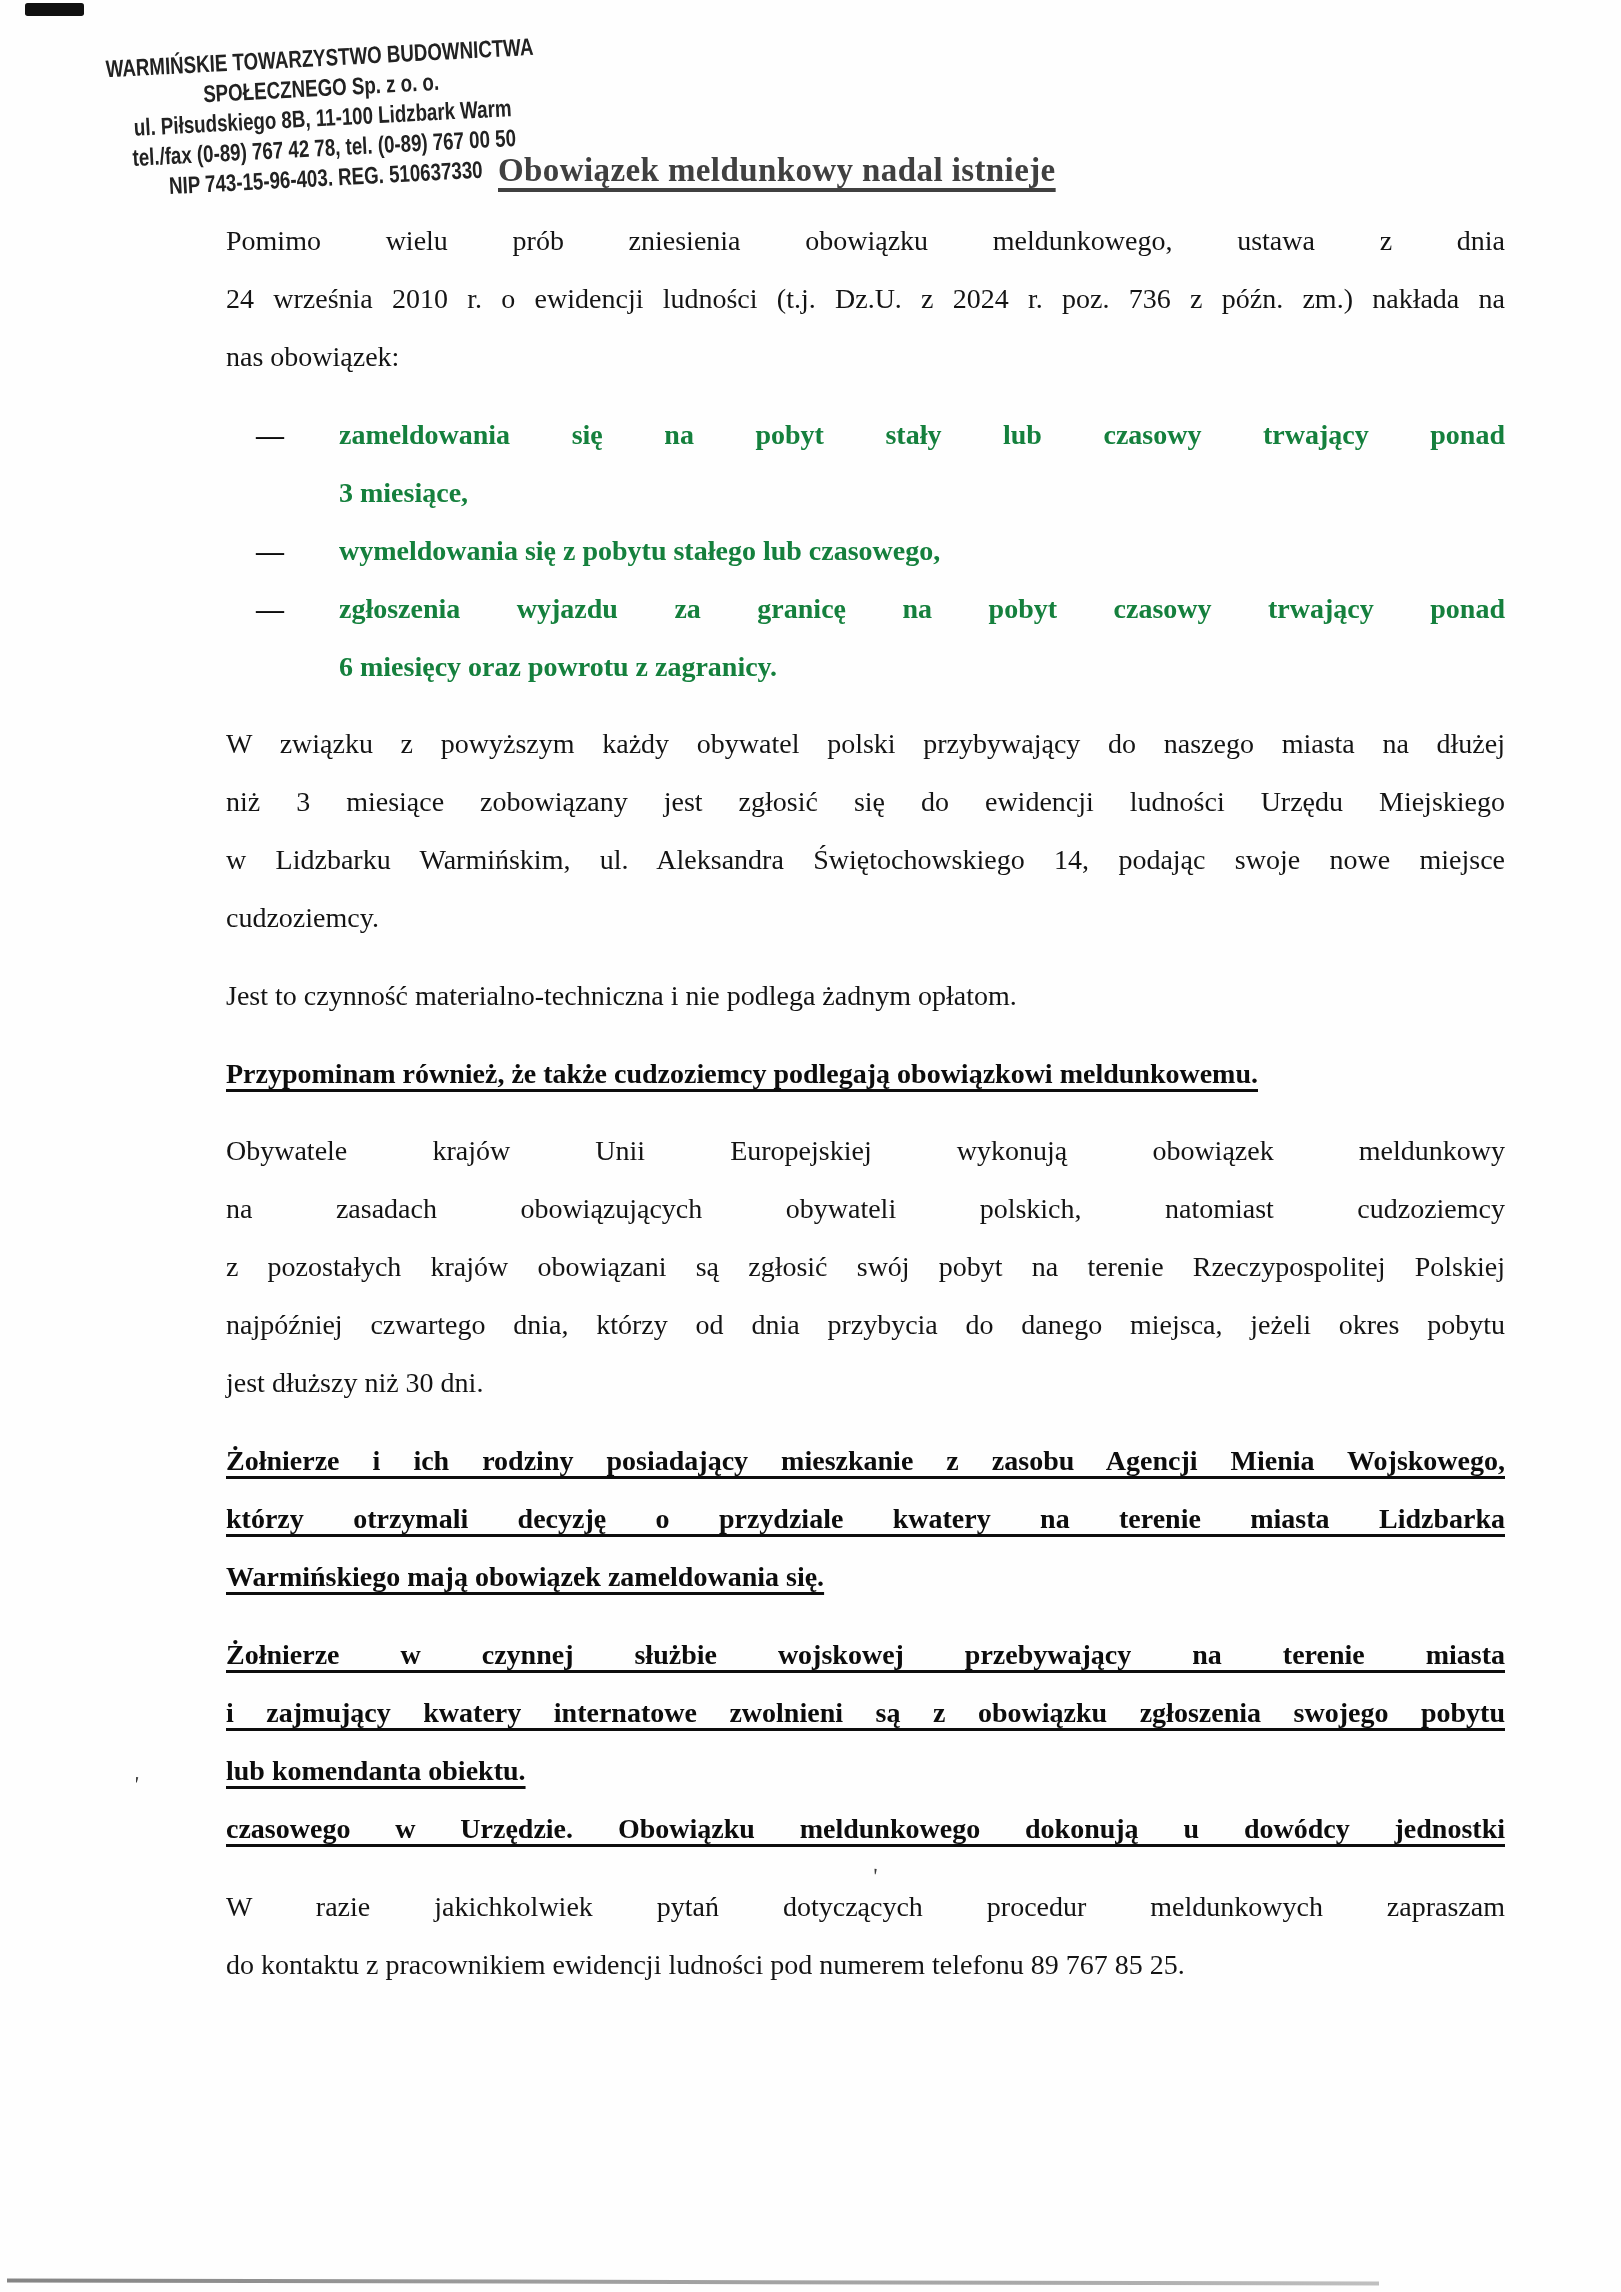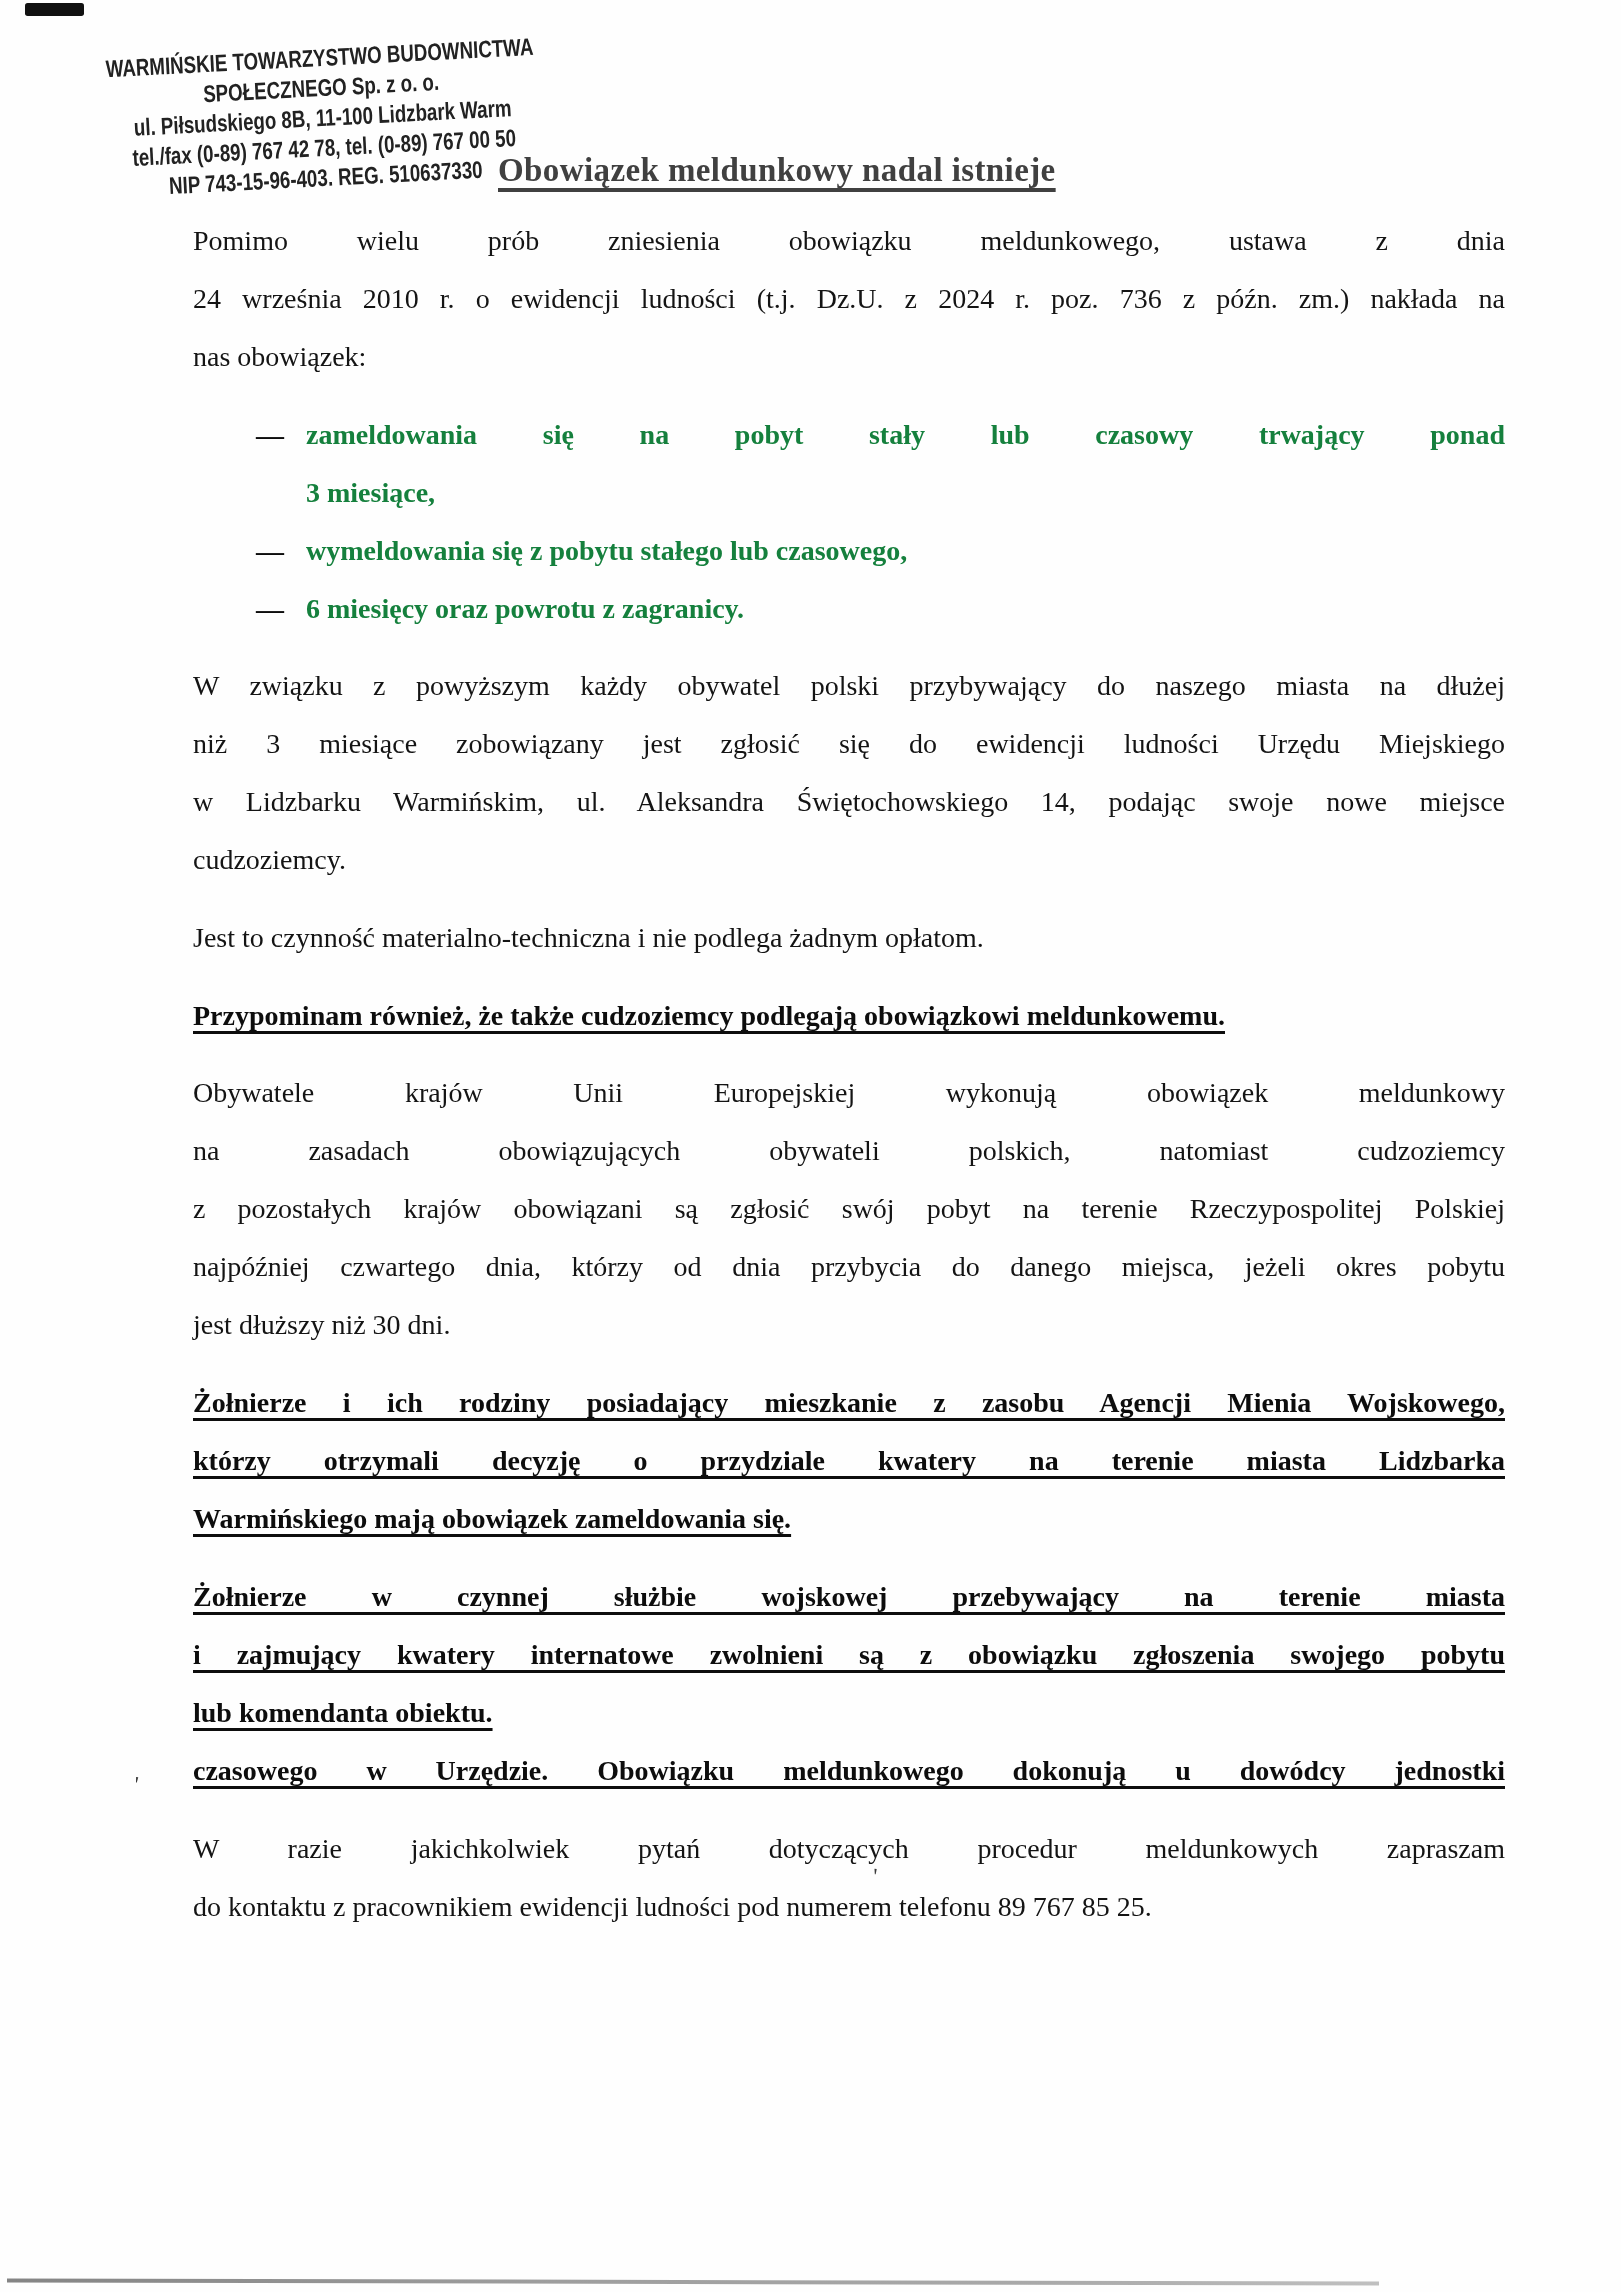--- a/index.html
+++ b/index.html
@@ -49,20 +49,21 @@
   
   .doc-body{
     position:absolute;left:193px;top:212px;width:1312px;
     font-size:28px;
   }
   .block{margin:0 0 19.7px 0;}
   .line{
     height:58px;line-height:58px;
     white-space:normal;
     overflow:visible;
+    margin-left:33px;
   }
   .line.j{text-align:justify;text-align-last:justify;}
   .heading .line,
   .para-bold-underline .line{
     font-weight:bold;color:#0d0d0d;
     text-decoration:underline;
     text-decoration-thickness:2.7px;
     text-underline-offset:6.3px;
   }
   .bullets{margin-bottom:19.7px;}
@@ -124,20 +125,21 @@
         </div>
         <div class="bullet-item">
           <div class="dash">—</div>
           <div class="btext">
             <div class="line">wymeldowania się z pobytu stałego lub czasowego,</div>
           </div>
         </div>
         <div class="bullet-item">
           <div class="dash">—</div>
           <div class="btext">
+            <div class="line j">zgłoszenia wyjazdu za granicę na pobyt czasowy trwający ponad</div>
             <div class="line">6 miesięcy oraz powrotu z zagranicy.</div>
           </div>
         </div>
       </div>
       <div class="block para">
         <div class="line j">W związku z powyższym każdy obywatel polski przybywający do naszego miasta na dłużej</div>
         <div class="line j">niż 3 miesiące zobowiązany jest zgłosić się do ewidencji ludności Urzędu Miejskiego</div>
         <div class="line j">w Lidzbarku Warmińskim, ul. Aleksandra Świętochowskiego 14, podając swoje nowe miejsce</div>
         <div class="line">cudzoziemcy.</div>
       </div>

